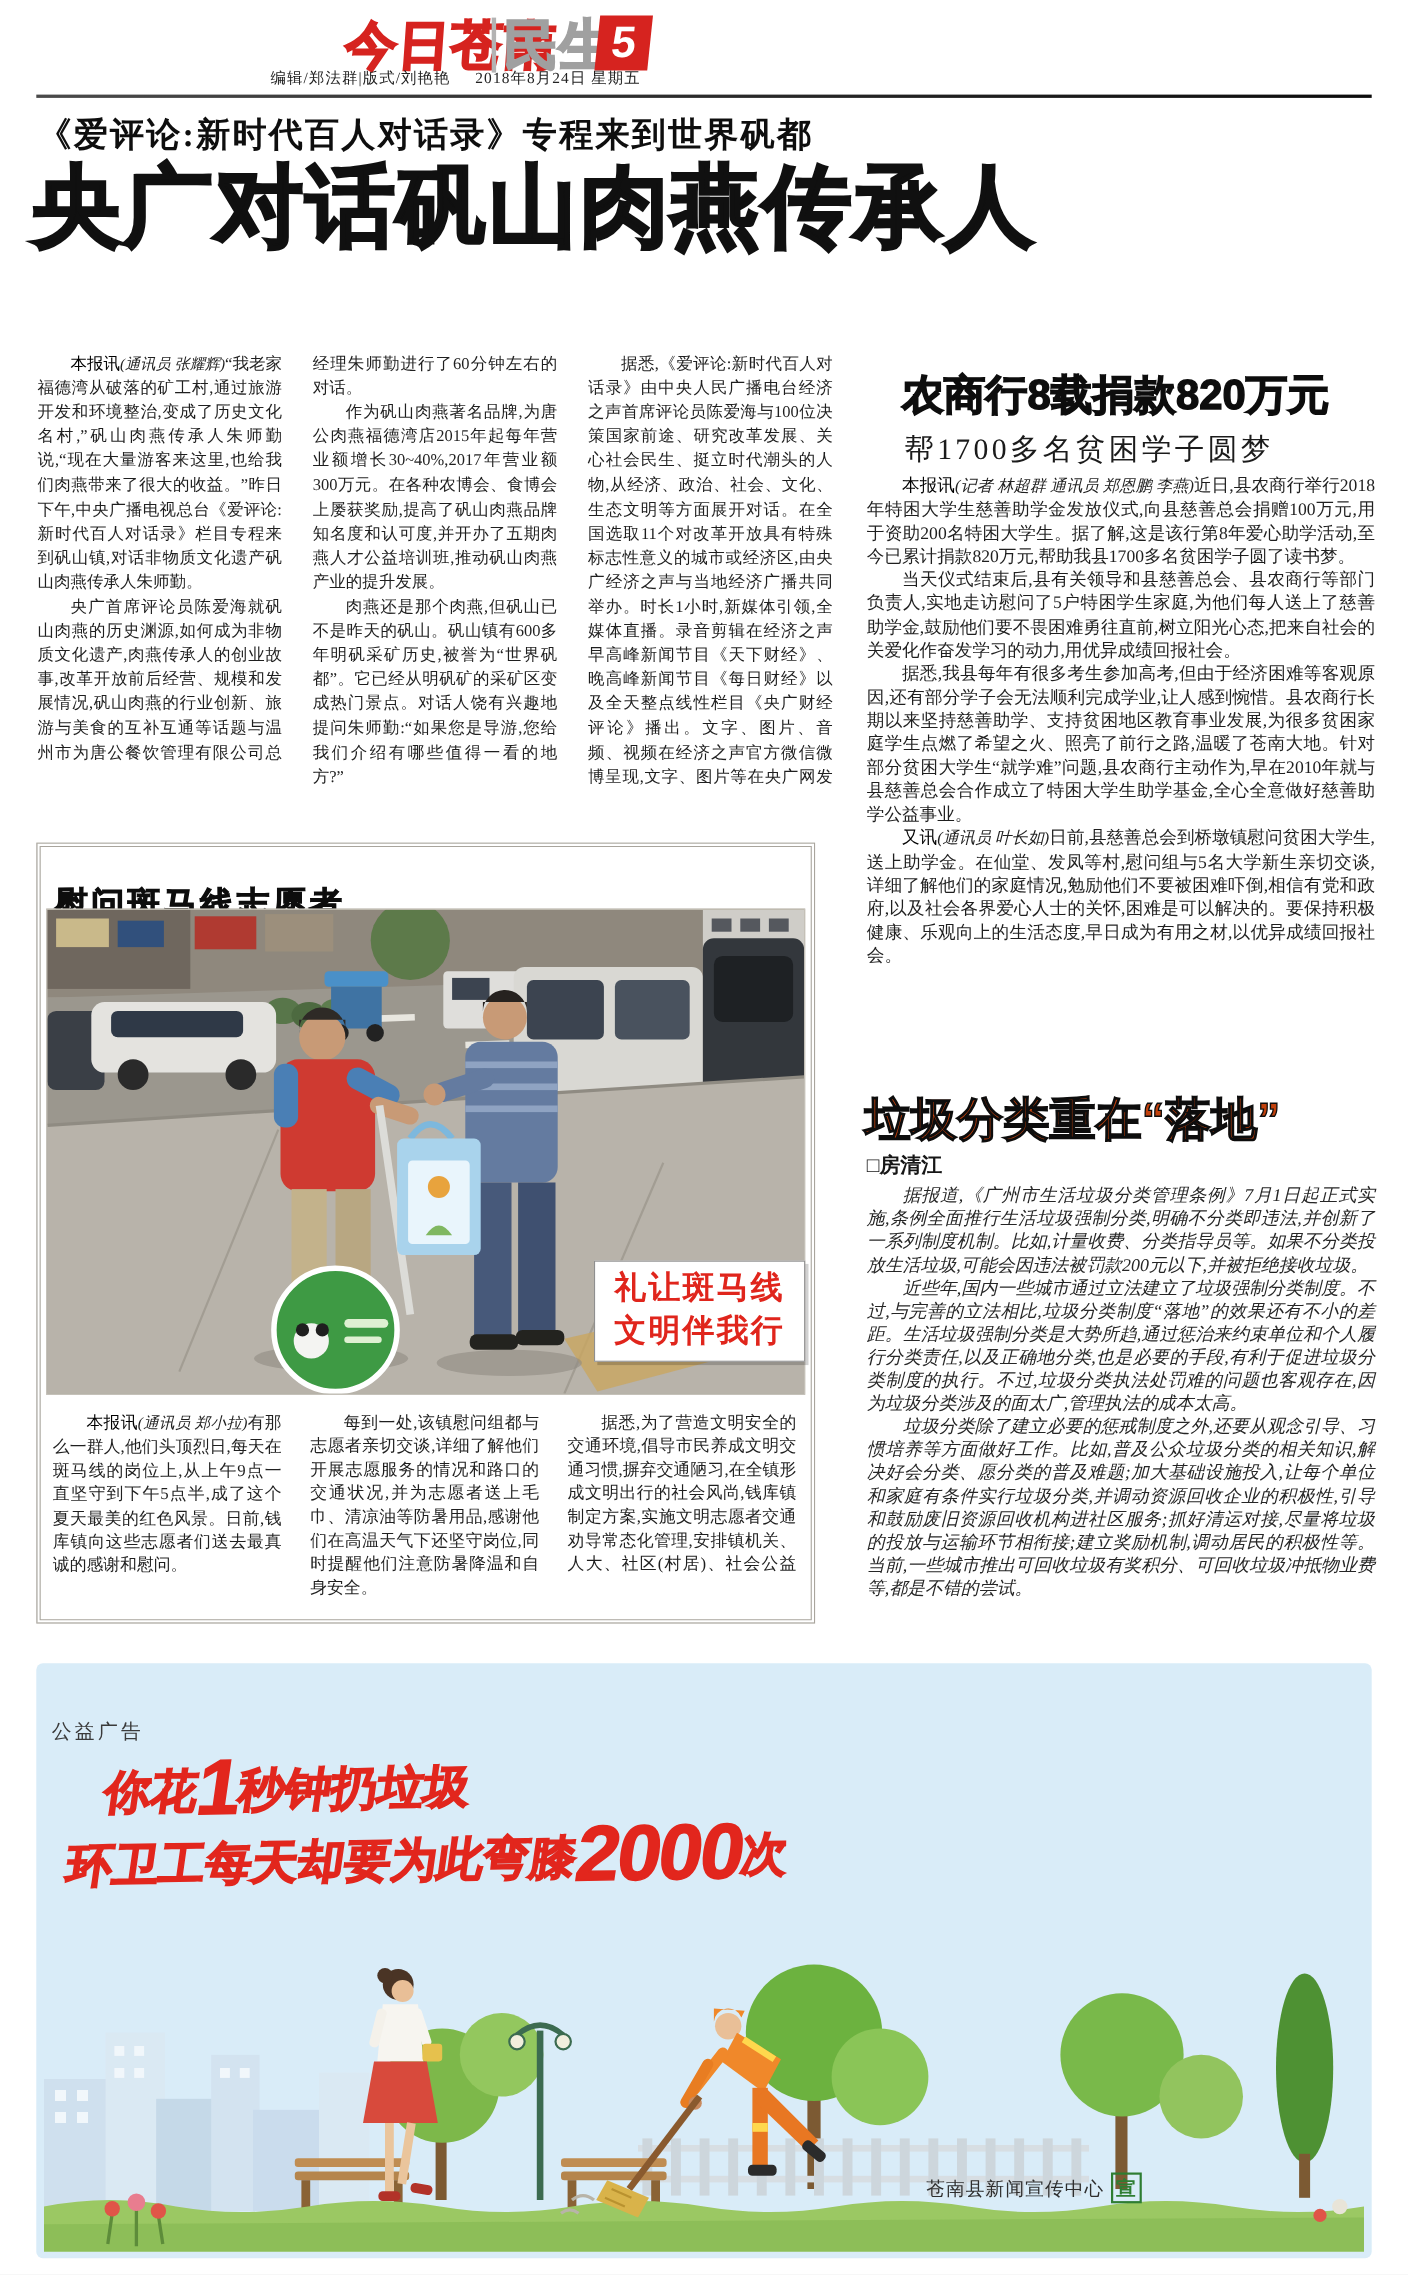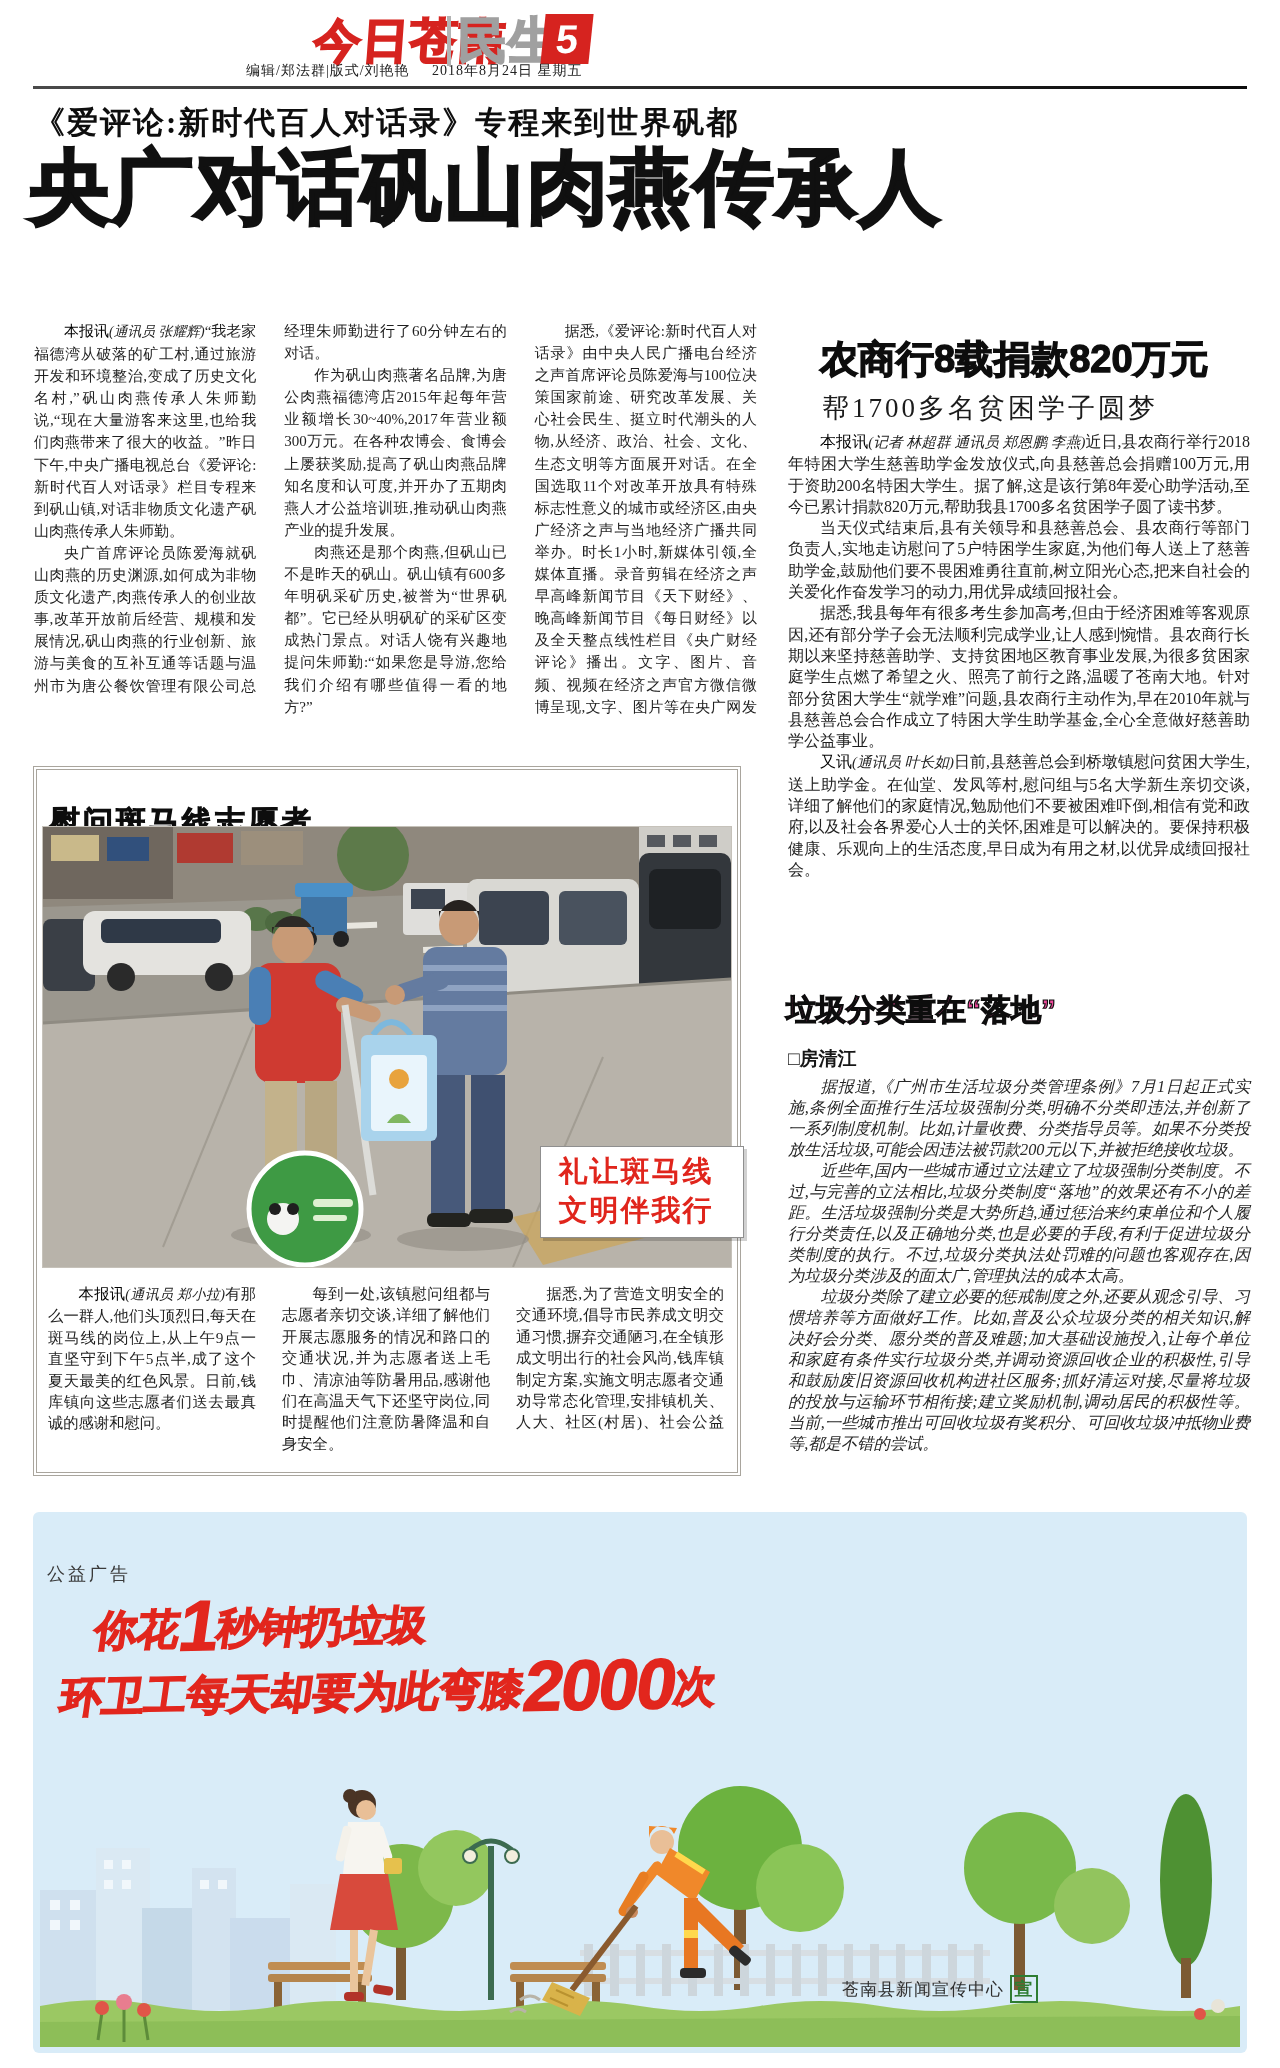--- a/index.html
+++ b/index.html
@@ -27,34 +27,34 @@
              font-size:15px;line-height:22.1px;text-align:justify;overflow:hidden;color:#1f1f1f;}
   p.para{margin:0;text-indent:2em;}
   b.lead{font-weight:400;color:#000;}
   i.byline{font-style:italic;font-size:.92em;}
   
   .don-title{left:820px;top:334px;font-size:38px;font-weight:900;color:#0d0d0d;letter-spacing:0px;
              font-family:"Liberation Sans","DejaVu Sans",sans-serif;text-align:right;-webkit-text-stroke:1.3px #0d0d0d;}
   .don-sub{left:822px;top:390px;font-size:27px;letter-spacing:3px;color:#1b1b1b;}
   .don-body{left:788px;top:431px;width:462px;font-size:16px;line-height:21.3px;text-align:justify;color:#1f1f1f;}
   
-  .trash-title{left:786px;top:990px;font-size:30px;font-weight:900;color:#ec4899;
+  .trash-title{left:786px;top:990px;font-size:42px;font-weight:900;color:#c2410c;
                font-family:"Liberation Sans","DejaVu Sans",sans-serif;-webkit-text-stroke:1.2px #0d0d0d;}
   .trash-author{left:788px;top:1046px;font-size:19px;font-weight:700;color:#161616;}
   .trash-body{left:788px;top:1076px;width:462px;font-size:16.3px;line-height:21px;text-align:justify;
               font-style:italic;color:#262626;}
   
   .zebra-box{left:33px;top:766px;width:706px;height:708px;background:#fff;border:1px solid #a9a59d;
              box-shadow:inset 0 0 0 2px #fff,inset 0 0 0 3px #a9a59d;}
   .zebra-title{left:50px;top:802px;font-size:30px;font-weight:900;letter-spacing:3px;color:#0d0d0d;
                font-family:"Liberation Sans","DejaVu Sans",sans-serif;-webkit-text-stroke:1px #0d0d0d;}
   .photo-wrap{left:42px;top:826px;width:688px;height:440px;overflow:hidden;background:#b3afa6;border:1px solid #c6c2ba;}
   .photo-wrap svg{display:block;}
   .photo-overlay{left:540px;top:1146px;width:190px;background:#ffffff;border:1px solid #8f8f8f;
-                 box-shadow:3px 3px 0 rgba(0,0,0,.18);padding:5px 12px 7px 0;text-align:center;}
+                 box-shadow:3px 3px 0 rgba(0,0,0,.18);padding:5px 0 7px 0;text-align:center;}
   .photo-overlay div{font-size:29px;font-weight:900;color:#e0251c;letter-spacing:2px;line-height:39px;
                      font-family:"Liberation Sans","DejaVu Sans",sans-serif;}
   .zebra-body{left:48px;top:1283px;width:676px;height:172px;column-count:3;column-gap:26px;column-fill:auto;
               font-size:15.3px;line-height:21.4px;text-align:justify;overflow:hidden;color:#1f1f1f;}
   
   .psa-panel{left:33px;top:1512px;width:1214px;height:541px;background:#d9ecf8;border-radius:6px;}
   .psa-label{left:47px;top:1562px;font-size:18px;letter-spacing:3px;color:#3a3a3a;}
   .slogan{color:#e2261d;font-weight:900;font-family:"Liberation Sans","DejaVu Sans",sans-serif;
           transform:skewX(-9deg) rotate(-1deg);white-space:nowrap;-webkit-text-stroke:1.5px #e2261d;}
   .slogan .txt{font-size:42px;}

